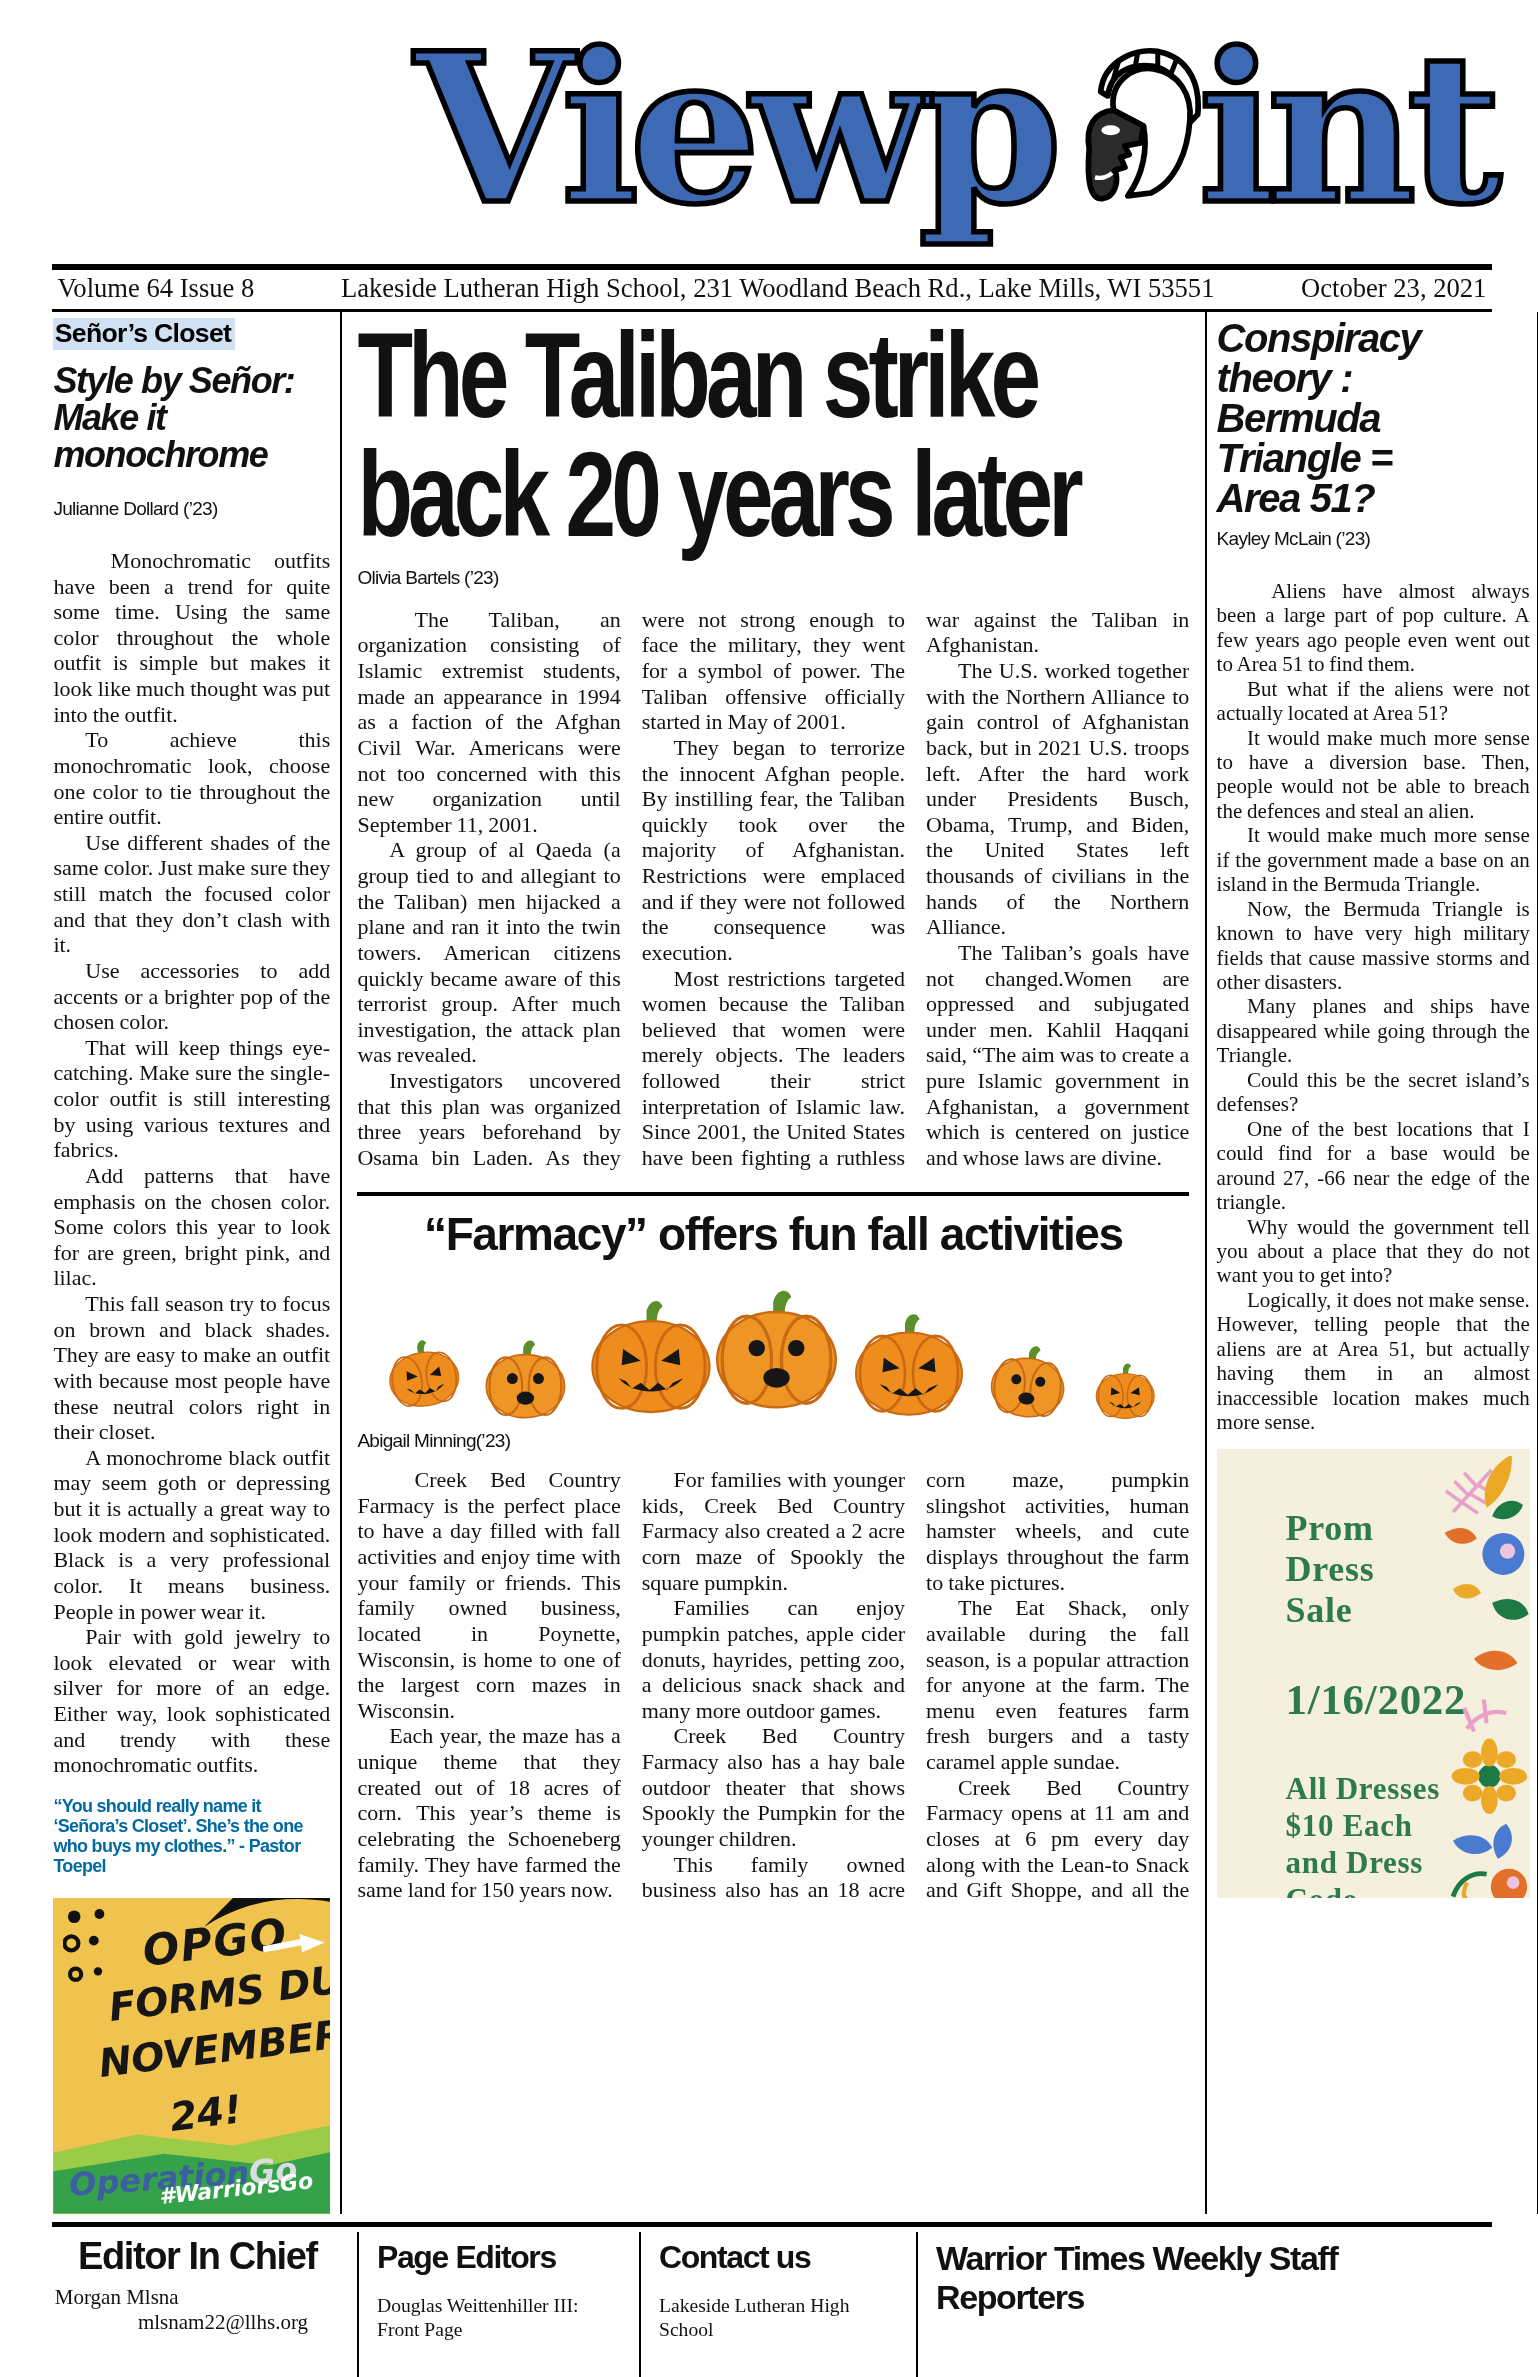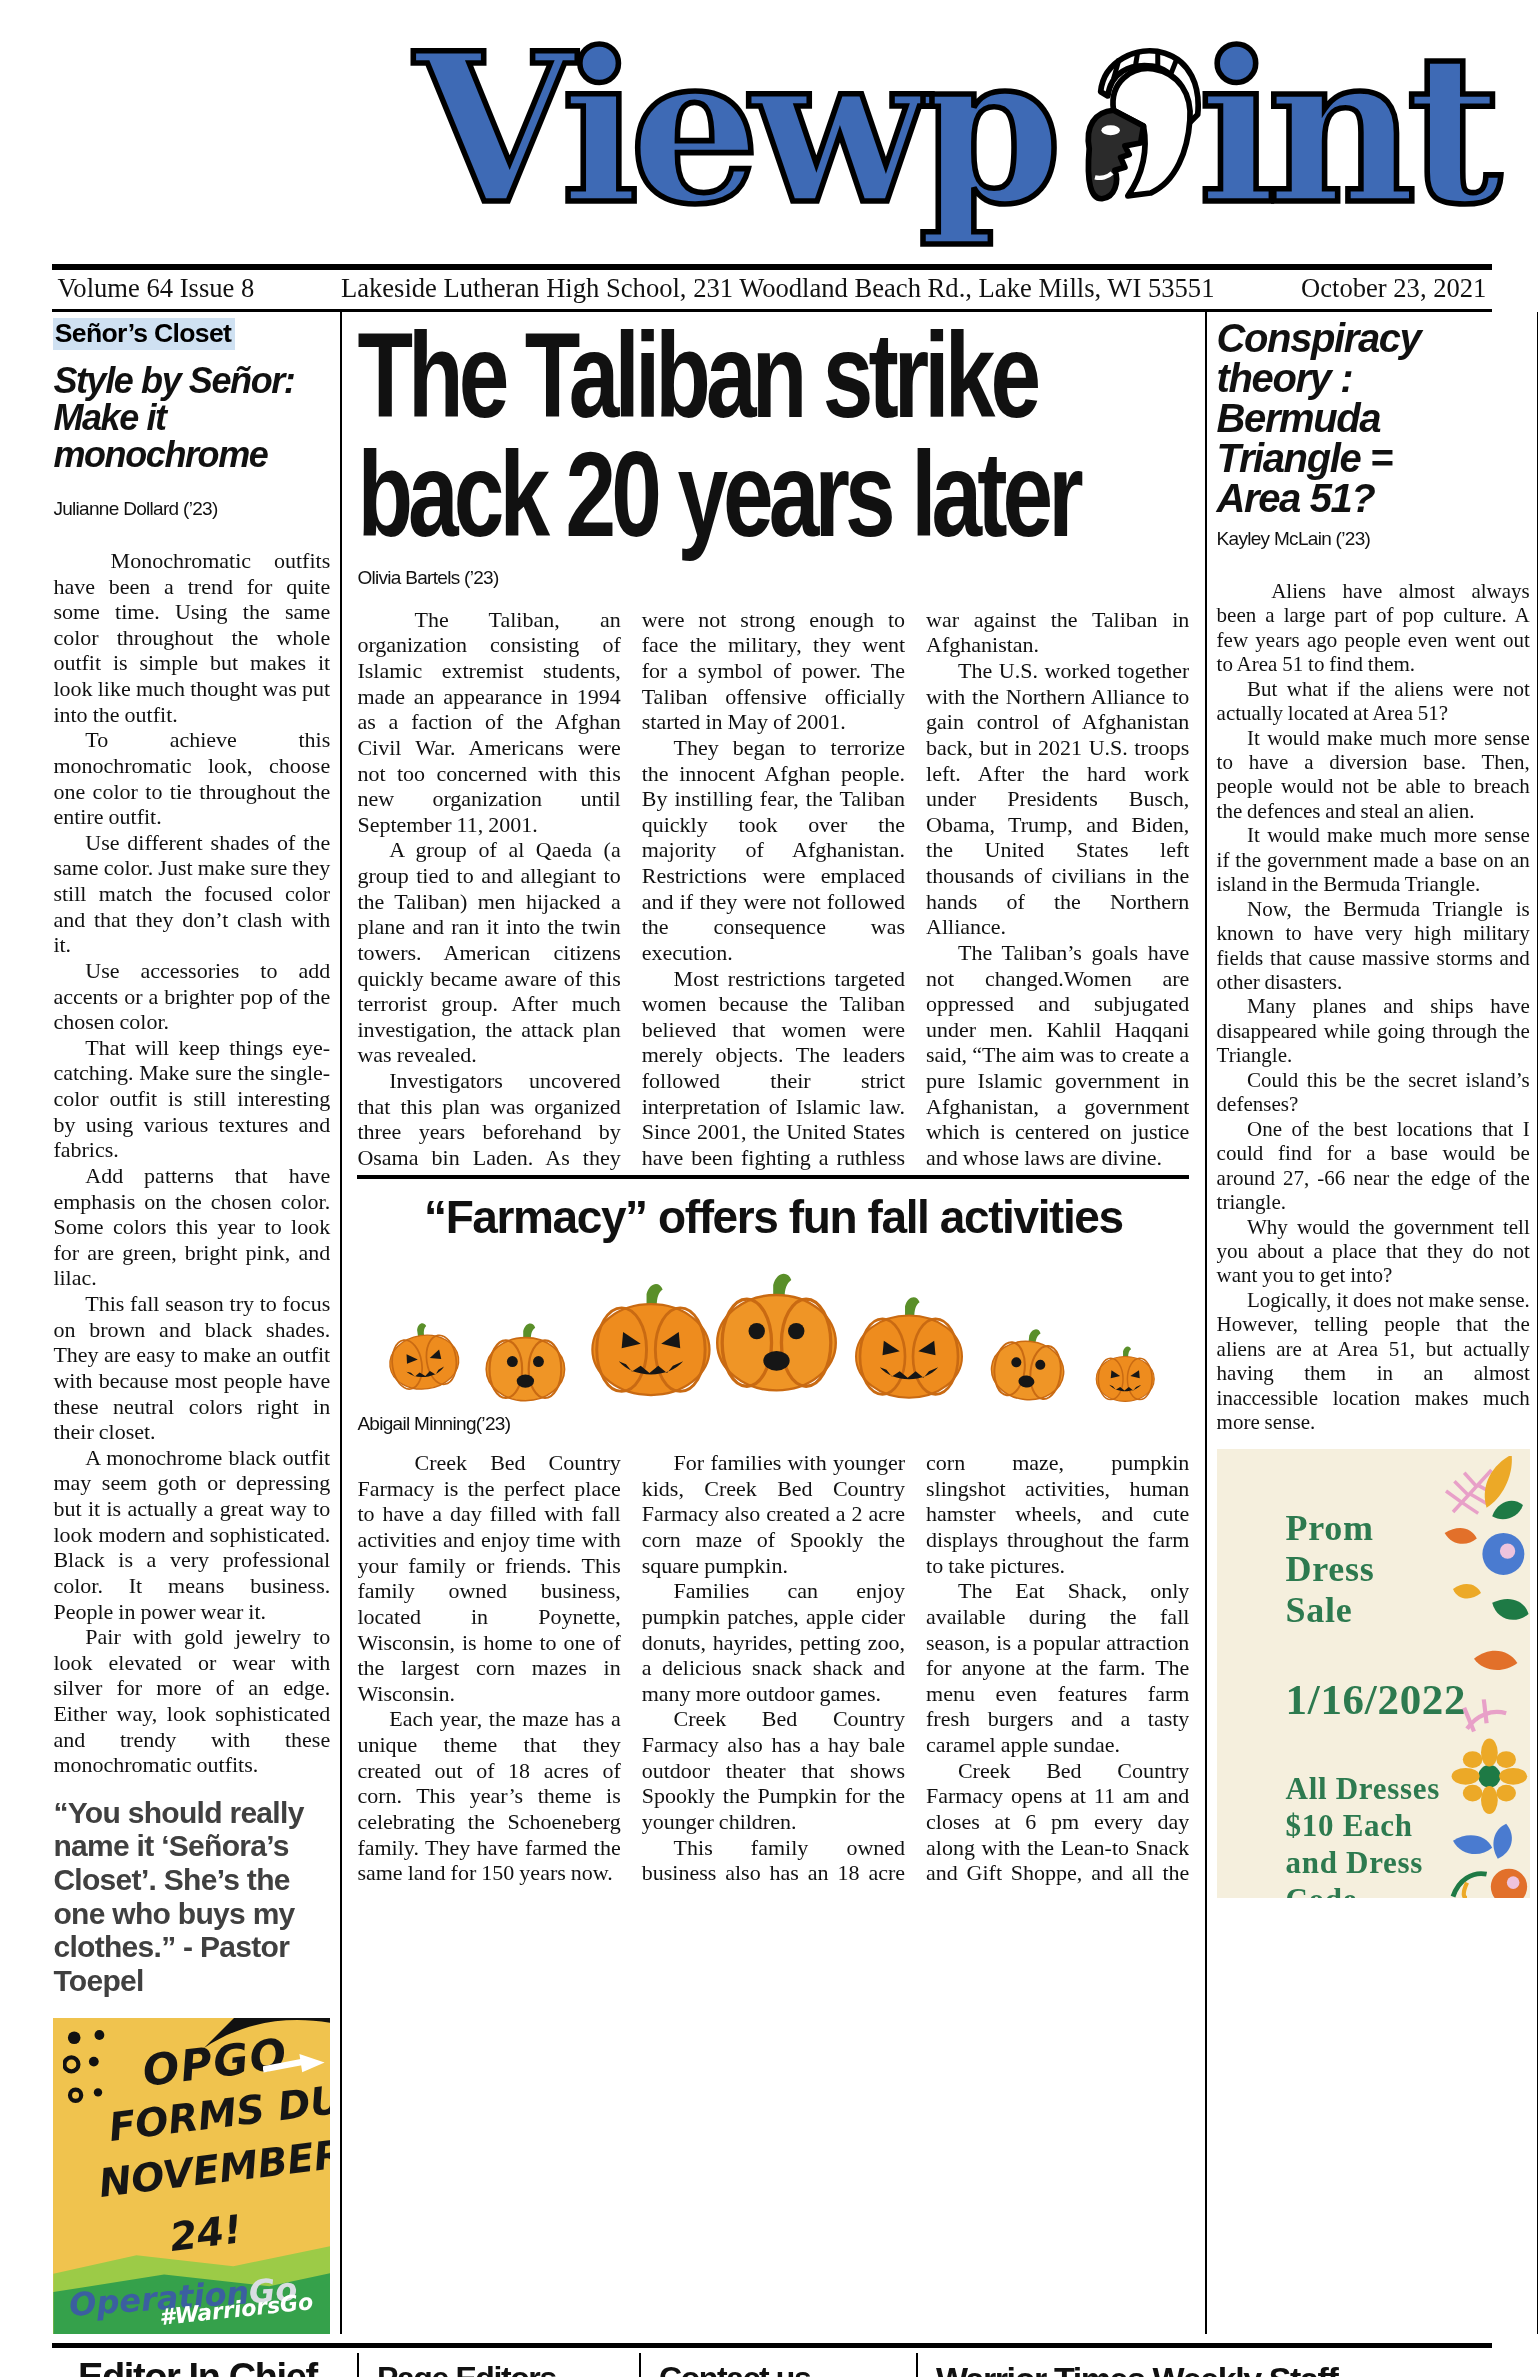--- a/index.html
+++ b/index.html
@@ -42,22 +42,22 @@
     display: inline-block; background: #cfe1f2; color: #000000;
     font-family: "Liberation Sans", sans-serif; font-weight: bold; font-size: 26.6px;
     padding: 0 4.2px 1.4px 1.4px; letter-spacing: -0.7px;
   }
   .h-style {
     font-family: "Liberation Sans", sans-serif; font-weight: bold; font-style: italic;
     font-size: 36px; line-height: 1.04; letter-spacing: -1.4px; margin: 11.2px 0 24px 0;
   }
   .col-left .byline { margin-bottom: 28px; }
   .quote {
-    color: #404040; font-family: "Liberation Sans", sans-serif; font-weight: bold;
-    font-size: 30px; line-height: 1.12; margin-top: 18px; letter-spacing: -0.7px;
+    color: #0369a1; font-family: "Liberation Sans", sans-serif; font-weight: bold;
+    font-size: 18px; line-height: 1.12; margin-top: 18px; letter-spacing: -0.7px;
   }
 
   
   .opgo { margin-top: 21px; height: 316px; background: #f0c34e; position: relative; overflow: hidden; }
   .opgo-dots { position: absolute; left: 9.8px; top: 9.8px; width: 63px; height: 98px; }
   .opgo-swash { position: absolute; right: -21px; top: -12.6px; width: 147px; height: 63px; }
   .opgo-line { font-family: "DejaVu Sans", sans-serif; font-weight: bold; font-style: italic;
     color: #161616; transform: rotate(-7deg); transform-origin: left center; white-space: nowrap; }
   .opgo-l1 { position: absolute; left: 90px; top: 28px;  font-size: 43px; letter-spacing: 1.4px;}
   .opgo-l2 { position: absolute; left: 56px;  top: 87px; font-size: 39px; }
@@ -84,21 +84,21 @@
   .h-taliban-wrap { height: 246px; overflow: visible; margin-bottom: 1.4px; }
   .h-taliban {
     font-family: "Liberation Sans", sans-serif; font-weight: bold; font-size: 91px;
     line-height: 0.99; letter-spacing: -4.9px; transform: scaleY(1.32); transform-origin: top left;
     width: fit-content; white-space: nowrap;
   }
   .col-center .byline { margin: 4.2px 0 18px 0; }
   .cols3 { column-count: 3; column-gap: 21px; }
   .taliban-cols { height: 568px; overflow: hidden; }
 
-  .farmacy { border-top: 4.9px solid #000; padding-top: 5.6px; }
+  .farmacy { border-top: 4.9px solid #000; margin-top: 17px; padding-top: 5.6px; }
   .h-farmacy {
     font-family: "Liberation Sans", sans-serif; font-weight: bold; font-size: 46px;
     letter-spacing: -1.4px; text-align: center; margin: 5.6px 0 1.4px 0;
   }
   .pumpkins { display: block; margin: 0 auto; width: 832px; height: 166px; }
   .farmacy .byline { margin: 1.4px 0 15.4px 0; }
   .farmacy-cols { height: 448px; overflow: hidden; }
 
   
   .h-conspiracy {

